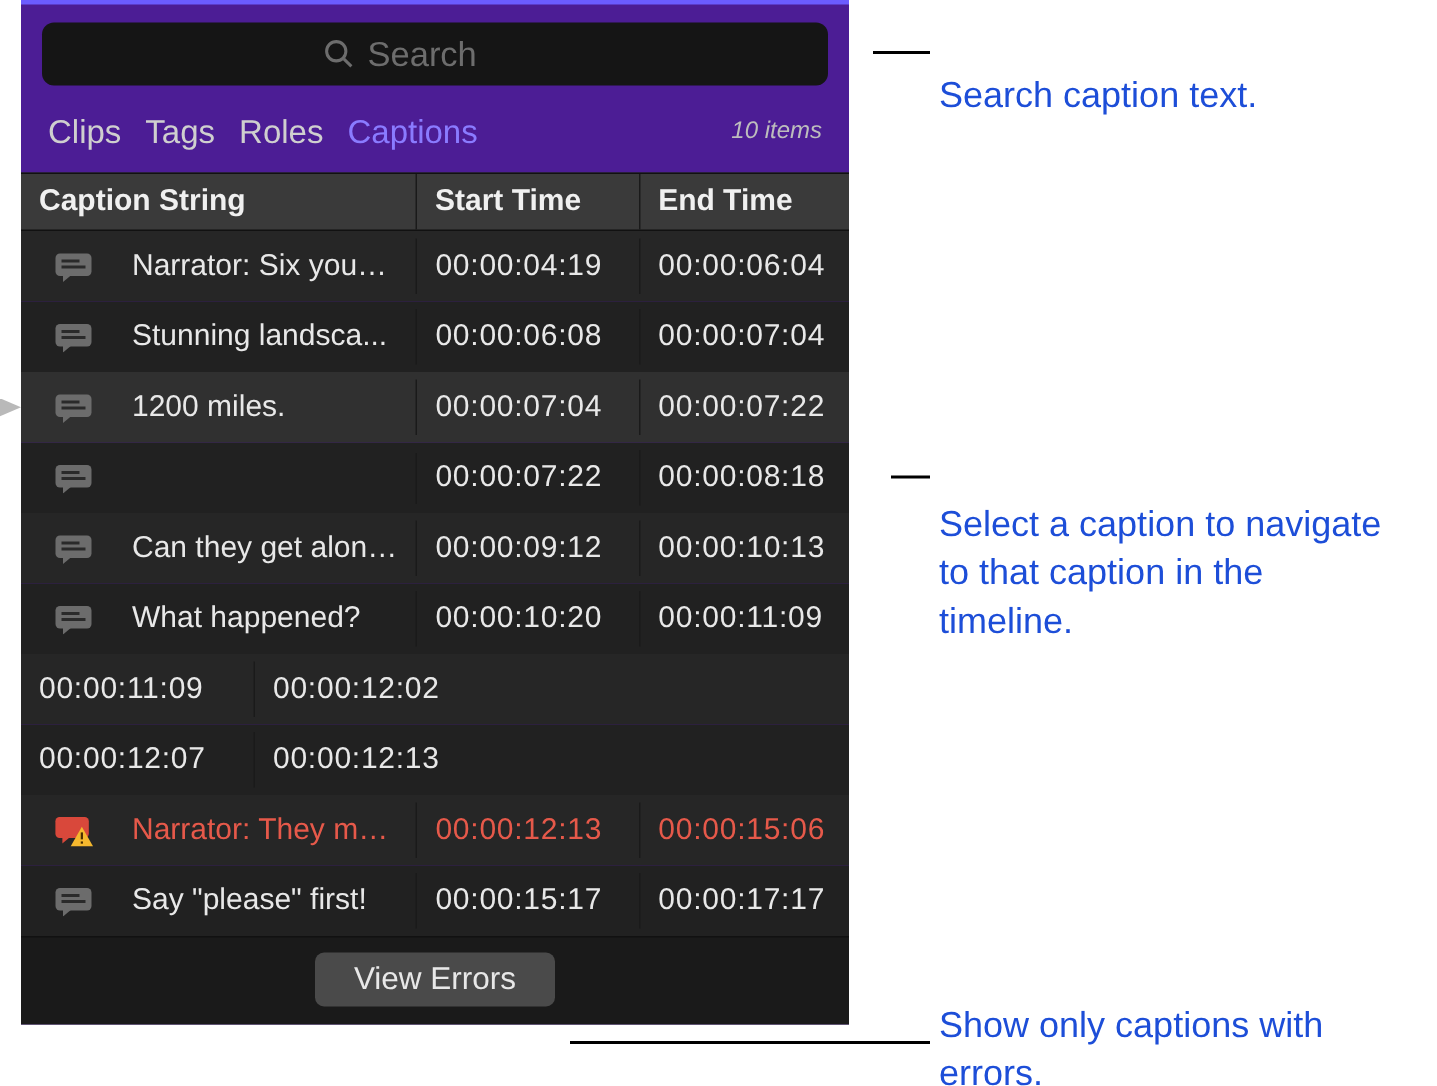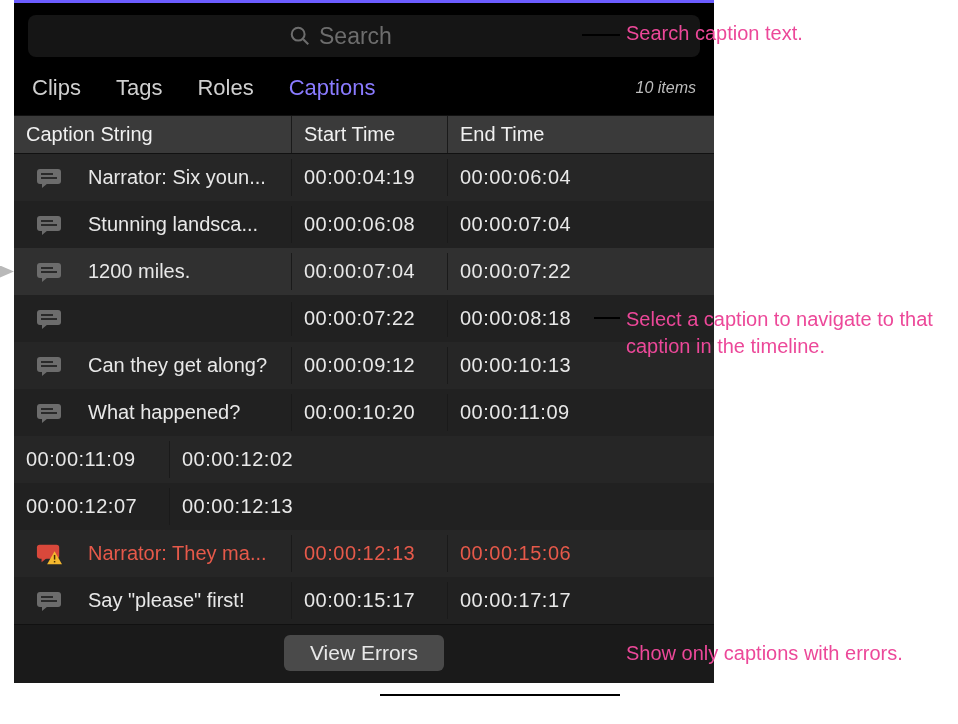--- a/index.html
+++ b/index.html
@@ -8,22 +8,22 @@
     font-family: -apple-system, "Helvetica Neue", Arial, sans-serif;
     width: 958px;
     height: 724px;
     position: relative;
     overflow: hidden;
   }
   .panel {
     position: absolute;
     left: 14px;
     top: 0;
-    width: 700px;
-    background: #000000;
+    width: 552px;
+    background: #4c1d95;
     border-top: 3px solid #6b5cff;
   }
   .search-bar {
     margin: 12px 14px;
     height: 42px;
     background: #151515;
     border-radius: 8px;
     display: flex;
     align-items: center;
     justify-content: center;
@@ -36,38 +36,38 @@
     outline: none;
     color: #8a8a8a;
     font-size: 23px;
     width: 120px;
   }
   .search-input::placeholder { color: #6d6d6d; }
   .tabs-row {
     display: flex;
     align-items: center;
     padding: 6px 18px 14px 18px;
-    gap: 35px;
+    gap: 16px;
     font-size: 22px;
     color: #cfcfcf;
   }
   .tab { cursor: pointer; }
   .tab.active { color: #8a7bff; }
   .items-count {
     margin-left: auto;
     color: #bdbdbd;
     font-size: 16px;
     font-style: italic;
   }
   .table-head {
     display: flex;
     background: #3a3a3a;
     font-size: 20px;
     color: #f0f0f0;
-    font-weight: 400;
+    font-weight: 700;
     border-top: 1px solid #111;
     border-bottom: 1px solid #111;
   }
   .table-head .col, .row .col {
     padding: 7px 12px;
   }
   .col-caption { width: 278px; border-right: 1px solid #1a1a1a; }
   .col-start   { width: 156px; border-right: 1px solid #1a1a1a; }
   .col-end     { width: 146px; }
   .rows { }
@@ -122,23 +122,24 @@
     color: #e8e8e8;
     border: none;
     font-size: 21px;
     padding: 6px 26px;
     border-radius: 6px;
     cursor: pointer;
   }
   
   .callout {
     position: absolute;
-    font-size: 20px;
-    color: #ec4899;
+    font-size: 24px;
+    color: #1d4ed8;
     line-height: 1.35;
+    margin-top: 28px;
   }
   .callout-line {
     position: absolute;
     background: #000;
     height: 1.5px;
   }
   #callout-search { left: 626px; top: 20px; }
   #line-search { left: 582px; top: 34px; width: 38px; }
   #callout-select { left: 626px; top: 306px; width: 310px; }
   #line-select { left: 594px; top: 317px; width: 26px; }

